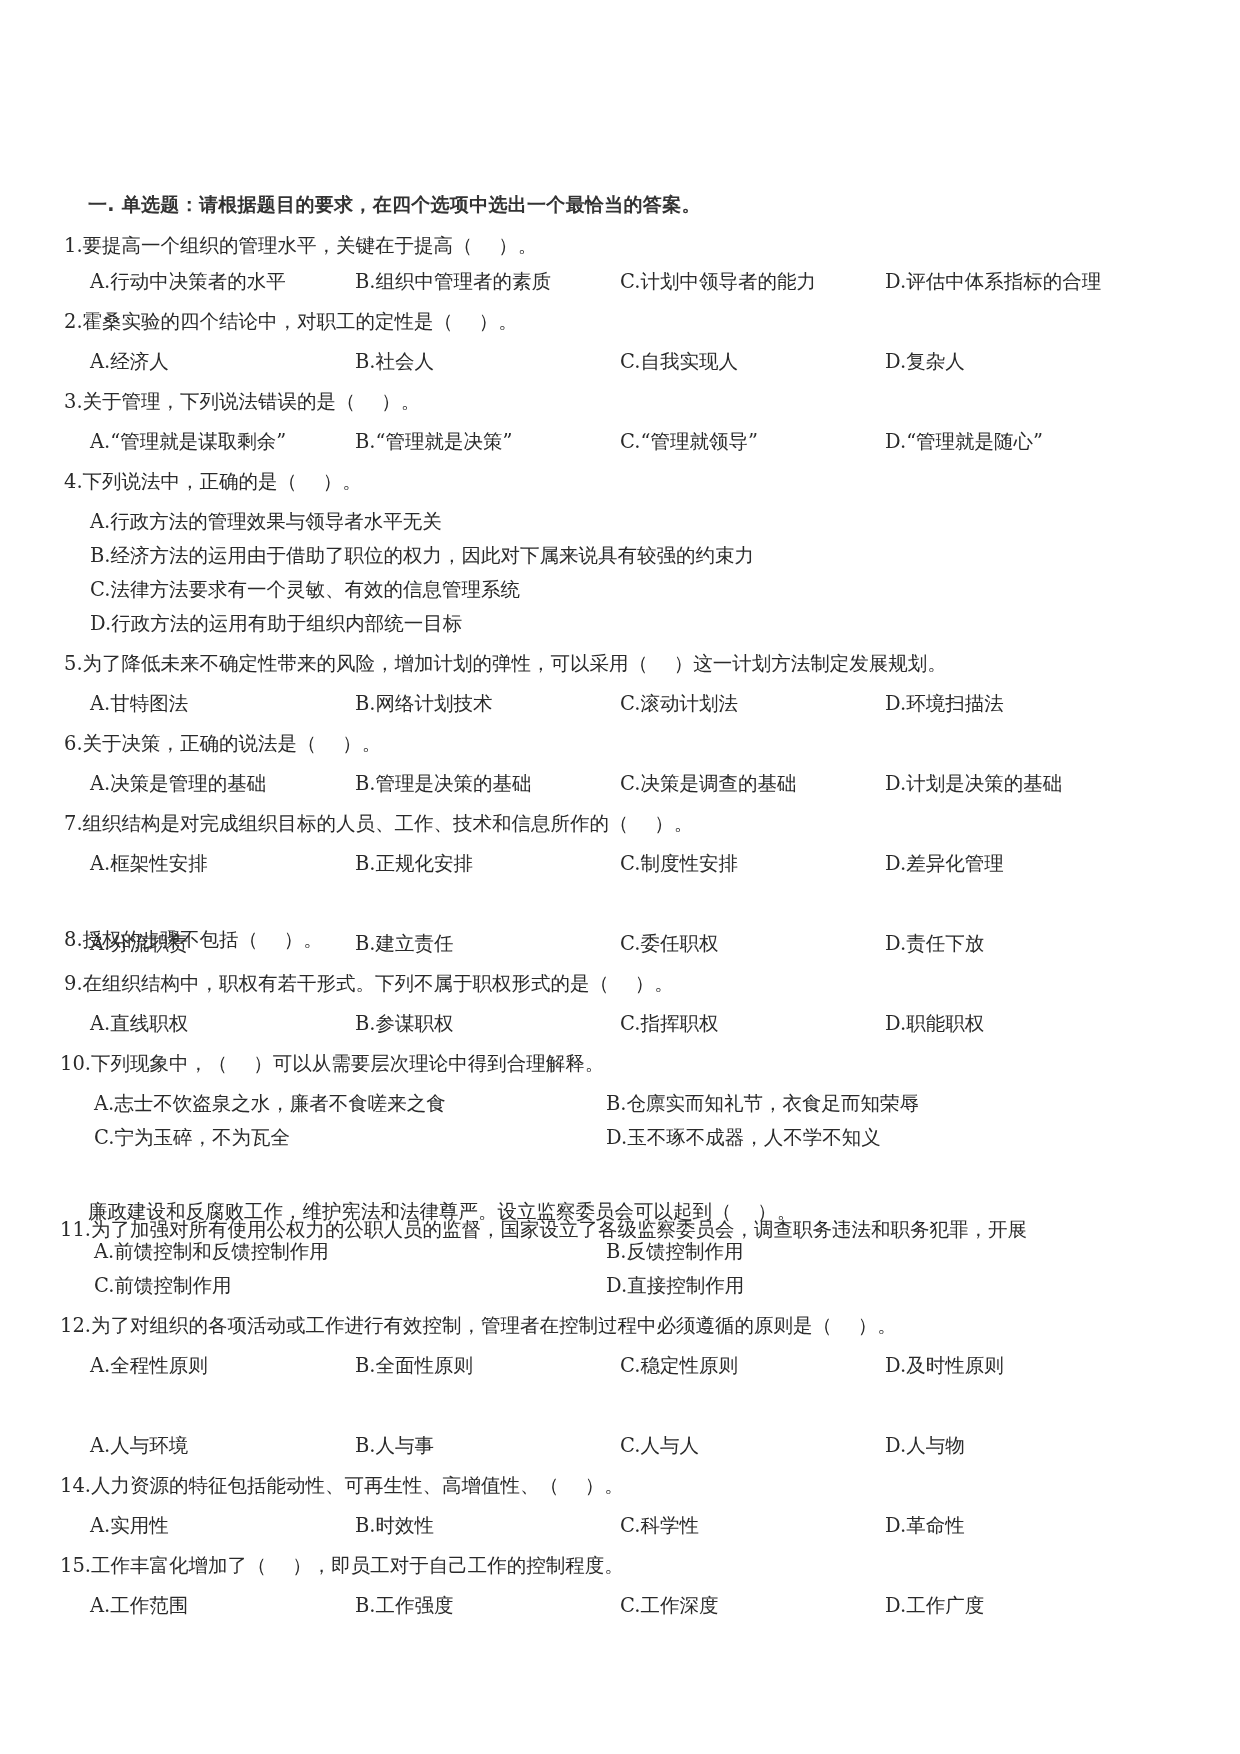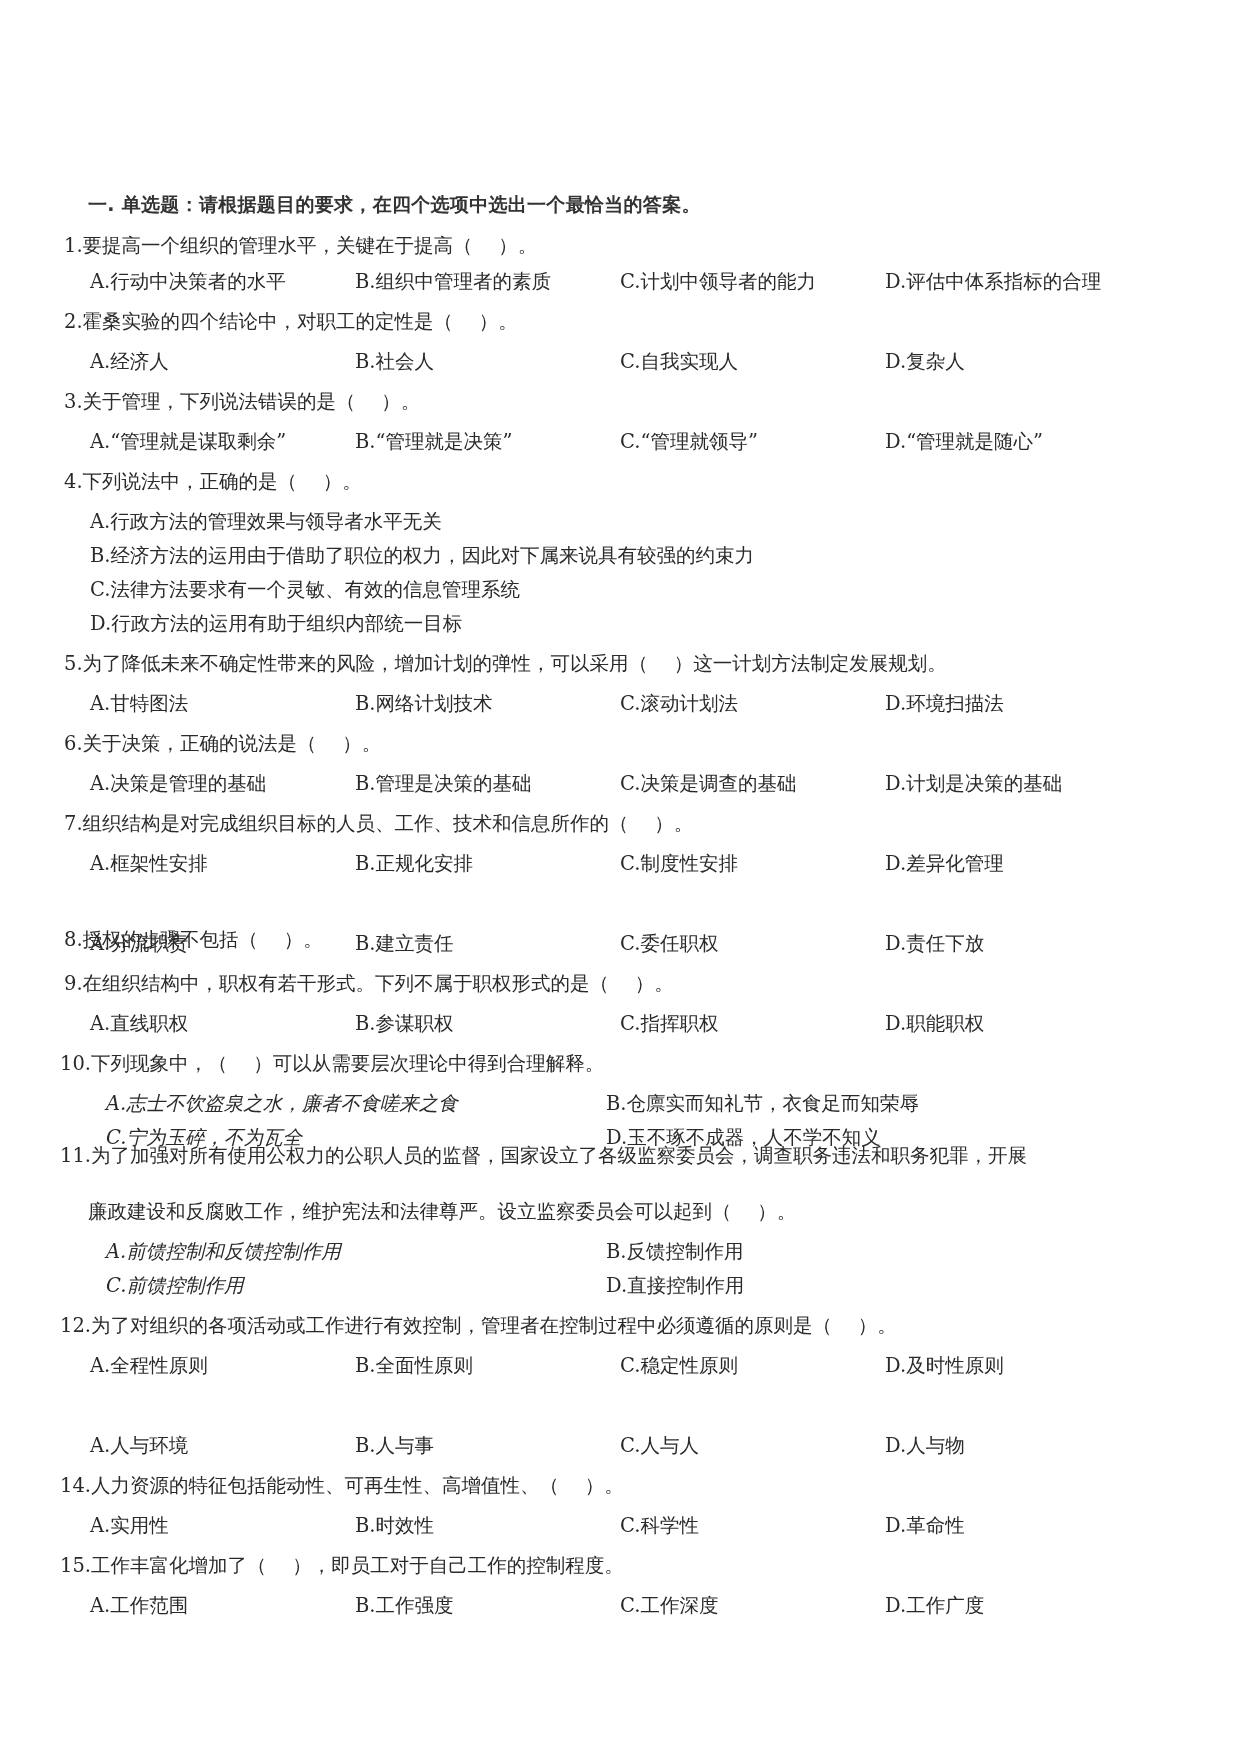--- a/index.html
+++ b/index.html
@@ -5,21 +5,21 @@
   html, body { margin: 0; padding: 0; background: #ffffff; }
   body { width: 1240px; height: 1754px; position: relative; overflow: hidden;
          font-family: "DejaVu Serif", "Liberation Serif", serif; color: #2a2a2a; }
   .page { position: absolute; left: 0; top: 0; width: 1240px; height: 1754px; }
   .section-title { position: absolute; left: 88px; top: 192px; font-family: "DejaVu Sans", "Liberation Sans", sans-serif;
                    font-weight: bold; font-size: 19px; color: #333; letter-spacing: 0.3px; text-align: right; }
   .q { position: absolute; left: 60px; font-size: 19.5px; line-height: 24px; white-space: nowrap; }
   .opts { position: absolute; left: 90px; font-size: 19.5px; line-height: 24px; white-space: nowrap; }
   .opt { position: absolute; top: 0; }
   .o4a { left: 0; } .o4b { left: 265px; } .o4c { left: 530px; } .o4d { left: 795px; }
-  .o2a { left: 16px; font-style: italic; } .o2b { left: 516px; text-align: center; }
+  .o2a { left: 4px; } .o2b { left: 516px; text-align: center; }
   .line { position: absolute; left: 90px; font-size: 19.5px; line-height: 24px; white-space: nowrap; }
 </style>
 </head>
 <body>
 
 <div class="page">
 
   <div class="section-title">一. 单选题：请根据题目的要求，在四个选项中选出一个最恰当的答案。</div>
 
   <div class="q" style="left:64px;top:234px;">1.要提高一个组织的管理水平，关键在于提高（　 ）。</div>
@@ -95,21 +95,21 @@
   <div class="q" style="left:60px;top:1052px;">10.下列现象中，（　 ）可以从需要层次理论中得到合理解释。</div>
   <div class="opts" style="top:1092px;">
     <span class="opt o2a">A.志士不饮盗泉之水，廉者不食嗟来之食</span>
     <span class="opt o2b">B.仓廪实而知礼节，衣食足而知荣辱</span>
   </div>
   <div class="opts" style="top:1126px;">
     <span class="opt o2a">C.宁为玉碎，不为瓦全</span>
     <span class="opt o2b">D.玉不琢不成器，人不学不知义</span>
   </div>
 
-  <div class="q" style="left:60px;top:1144px;">11.为了加强对所有使用公权力的公职人员的监督，国家设立了各级监察委员会，调查职务违法和职务犯罪，开展</div>
+  <div class="q" style="left:60px;top:1218px;">11.为了加强对所有使用公权力的公职人员的监督，国家设立了各级监察委员会，调查职务违法和职务犯罪，开展</div>
   <div class="q" style="left:88px;top:1200px;">廉政建设和反腐败工作，维护宪法和法律尊严。设立监察委员会可以起到（　 ）。</div>
   <div class="opts" style="top:1240px;">
     <span class="opt o2a">A.前馈控制和反馈控制作用</span>
     <span class="opt o2b">B.反馈控制作用</span>
   </div>
   <div class="opts" style="top:1274px;">
     <span class="opt o2a">C.前馈控制作用</span>
     <span class="opt o2b">D.直接控制作用</span>
   </div>
 

